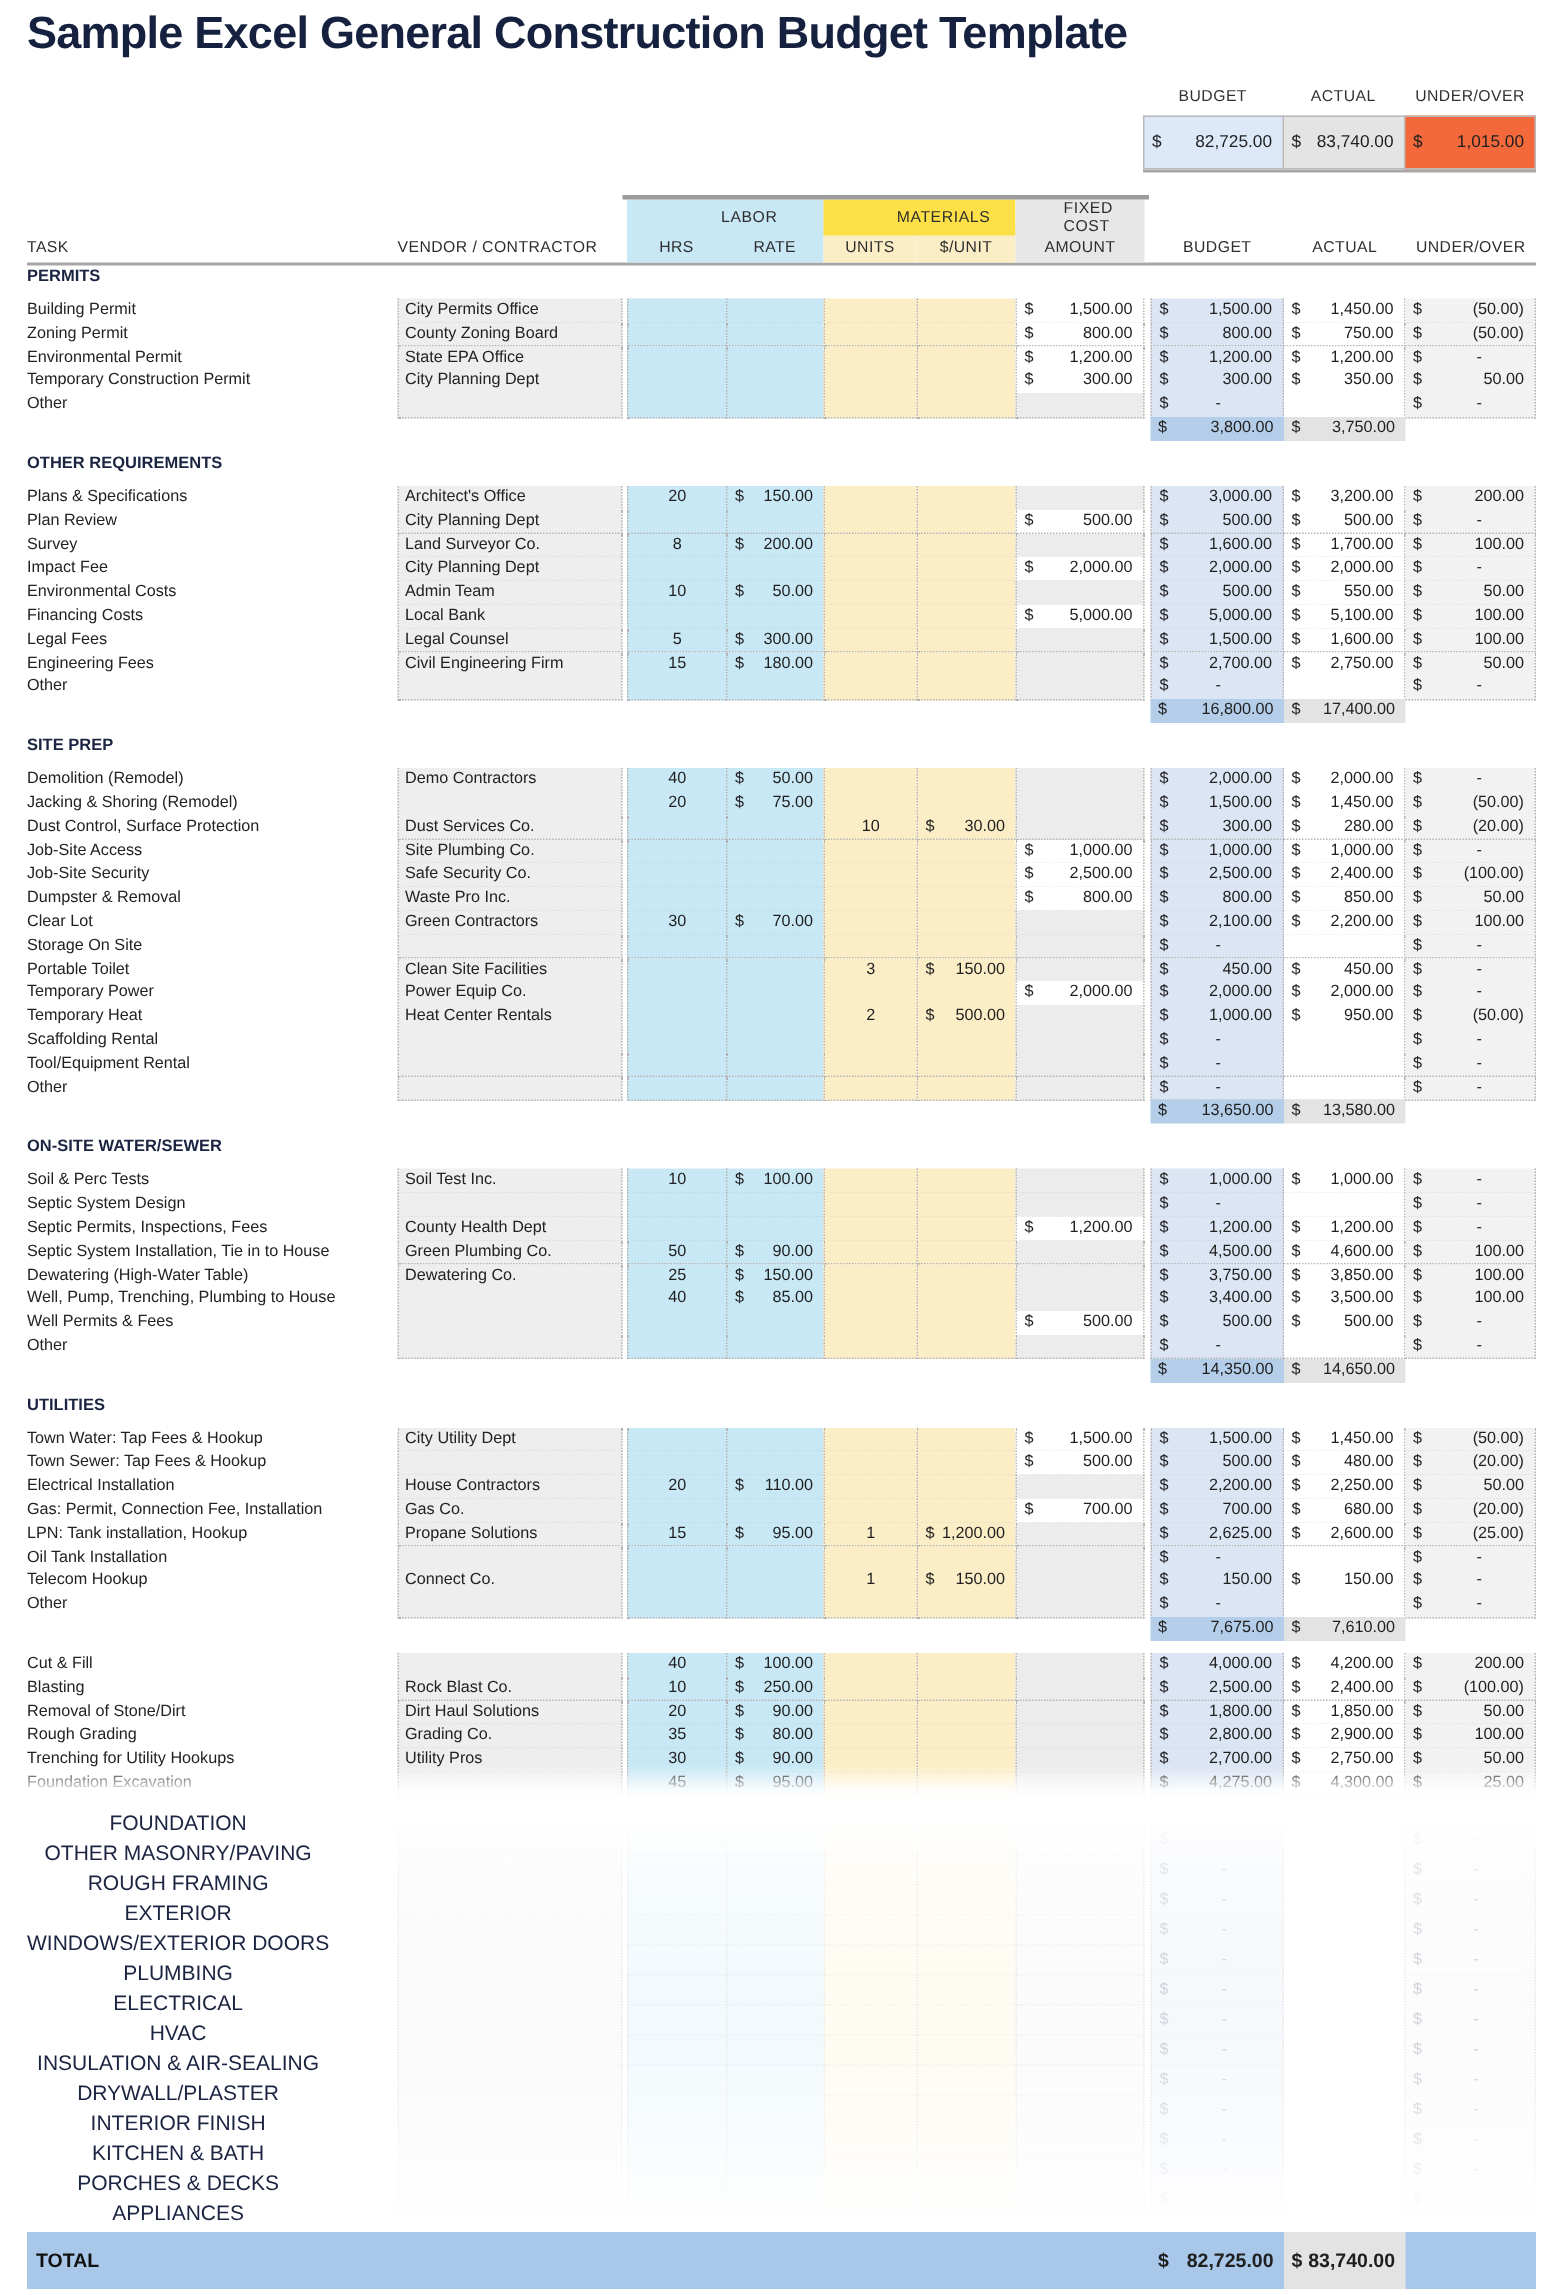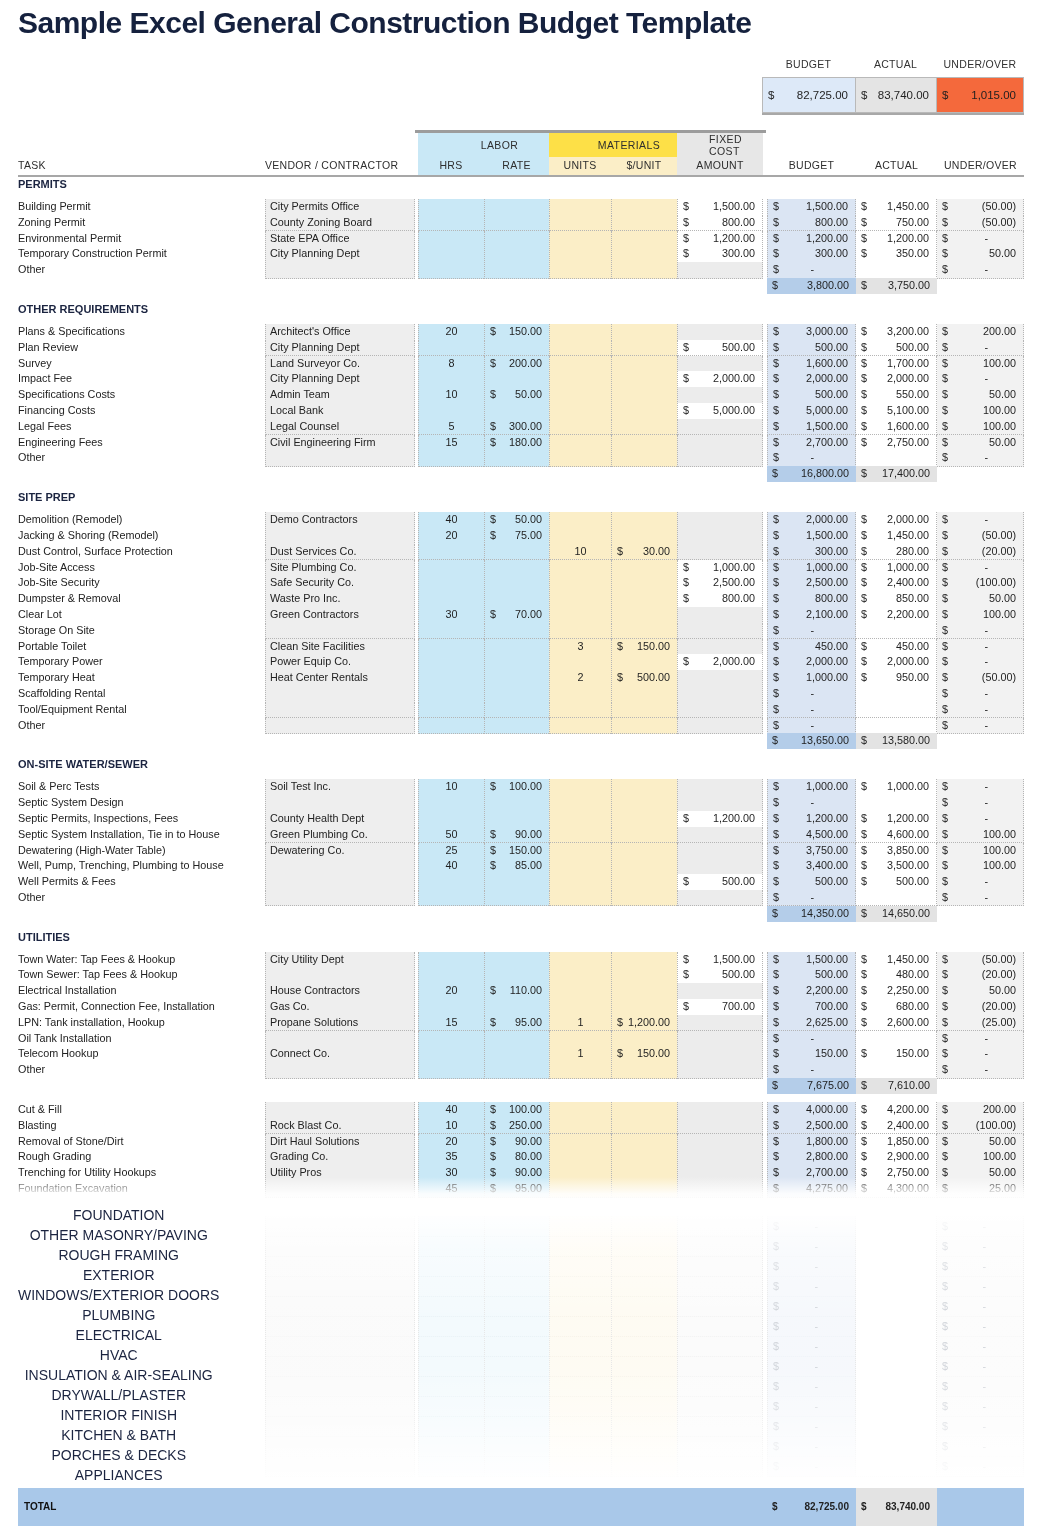--- a/index.html
+++ b/index.html
@@ -83,21 +83,21 @@
   .ghost-tr .c-units,.ghost-tr .c-ucost{background:rgba(251,238,199,.7);}
   .ghost-tr .c-amount{background:rgba(236,236,236,.7);}
   .ghost-tr .c-budget{background:rgba(219,229,243,.85);color:#6a7587;}
   .ghost-tr .c-under{background:rgba(242,242,242,.85);color:#6a7587;}
   .ghost-fade{position:absolute;left:0;top:0;width:1006px;height:100%;z-index:2;pointer-events:none;
      background:linear-gradient(180deg,#fff 0%,rgba(255,255,255,.92) 5%,rgba(255,255,255,.6) 16%,rgba(255,255,255,.38) 40%,rgba(255,255,255,.38) 58%,rgba(255,255,255,.6) 76%,rgba(255,255,255,.88) 92%,#fff 100%);}
   .ghost-headers{position:absolute;left:0;top:0;z-index:3;}
   .ghost-head{height:20px;line-height:20px;font-weight:400;font-size:14px;color:#1b2440;text-align:center;}
 
   
-  .total-row{margin-top:3px;height:38px;background:#a9c8e9;align-items:center;font-weight:700;font-size:10px;}
+  .total-row{margin-top:3px;height:38px;background:#a9c8e9;align-items:center;font-weight:700;font-size:13px;}
   .total-row>div{height:100%;display:flex;align-items:center;}
   .t-label{grid-column:1 / span 9;padding-left:6px;color:#111;}
   .t-budget{grid-column:10;}
   .t-actual{grid-column:11;background:#e3e3e3;}
   .t-under{grid-column:12;}
   .total-row .money{width:100%;}
 </style>
 </head>
 <body>
 
@@ -467,21 +467,21 @@
               </div>
             </div>
             <div class="c-under">
               <div class="money">
                 <span class="cur">$</span>
                 <span class="val dash">-</span>
               </div>
             </div>
           </div>
           <div class="tr">
-            <div class="c-task">Specifications Costs</div>
+            <div class="c-task">Environmental Costs</div>
             <div class="c-vendor">Admin Team</div>
             <div class="c-gap"></div>
             <div class="c-hrs">10</div>
             <div class="c-rate">
               <div class="money">
                 <span class="cur">$</span>
                 <span class="val">50.00</span>
               </div>
             </div>
             <div class="c-units"></div>

